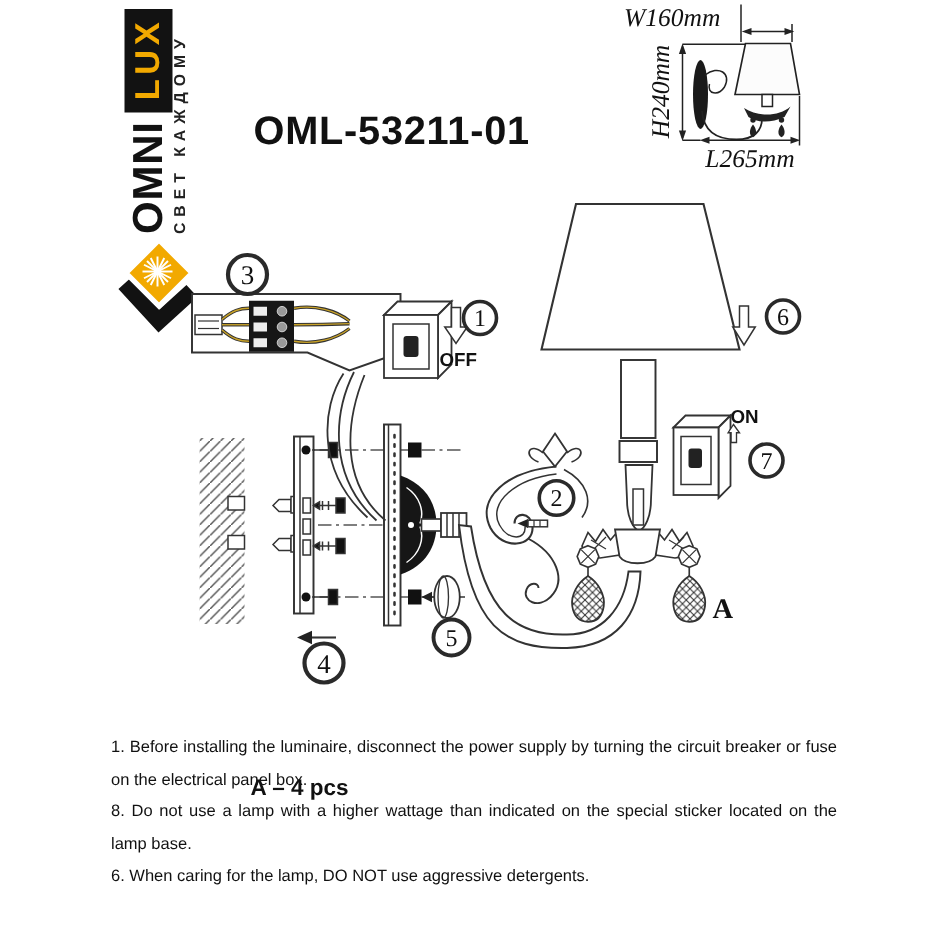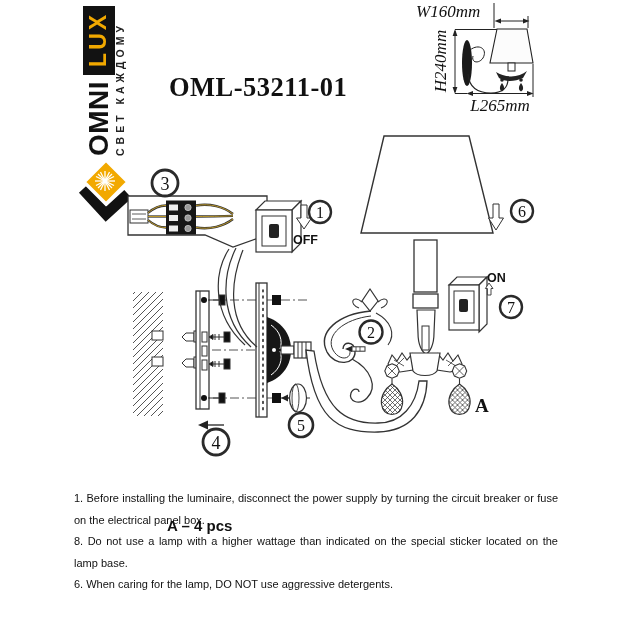--- a/index.html
+++ b/index.html
@@ -12,21 +12,21 @@
   .omni{font-size:28px;font-weight:700;letter-spacing:.5px;color:#121212;line-height:1;}
   .lux{background:#121212;color:var(--brand-yellow,#F2A900);font-size:23px;font-weight:700;
        letter-spacing:3px;line-height:1;padding:4px 6px 5px 8px;}
   .tagline-vert{position:absolute;left:114px;top:156px;width:146px;height:15px;
                 transform-origin:0 0;transform:rotate(-90deg);
                 font-size:10.5px;font-weight:700;letter-spacing:4px;color:#222;
                 white-space:nowrap;}
   .logo-mark{position:absolute;left:78px;top:154px;}
   
   .model-title{position:absolute;left:169px;top:72px;font-size:26.5px;font-weight:700;
-               letter-spacing:.5px;color:#111;font-family:Liberation Serif, serif;}
+               letter-spacing:.5px;color:#111;}
   
   svg{position:absolute;}
   .dim-label{font:italic 17px "Liberation Serif",serif;fill:#111;}
   .co-num{font:500 16px "Liberation Serif",serif;fill:#111;}
   .co-num-lg{font:500 18px "Liberation Serif",serif;fill:#111;}
   .sw-label{font:700 12.5px "Liberation Sans",sans-serif;fill:#111;}
   .part-a{font:600 19px "Liberation Serif",serif;fill:#111;}
   
   .parts-note{position:absolute;left:167px;top:473px;font-size:15px;font-weight:700;color:#111;margin-top:44px;}
   .instructions{position:absolute;left:74px;top:488px;width:484px;

